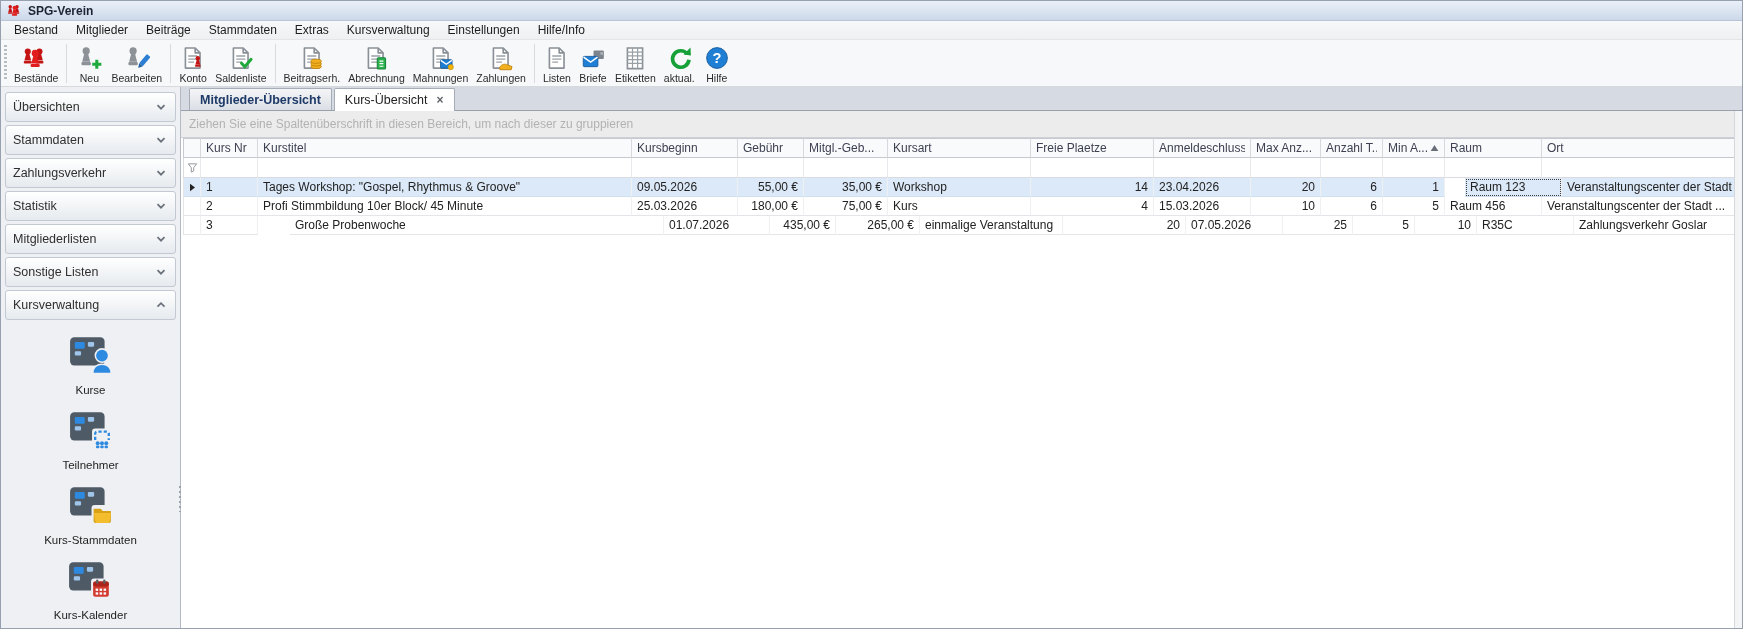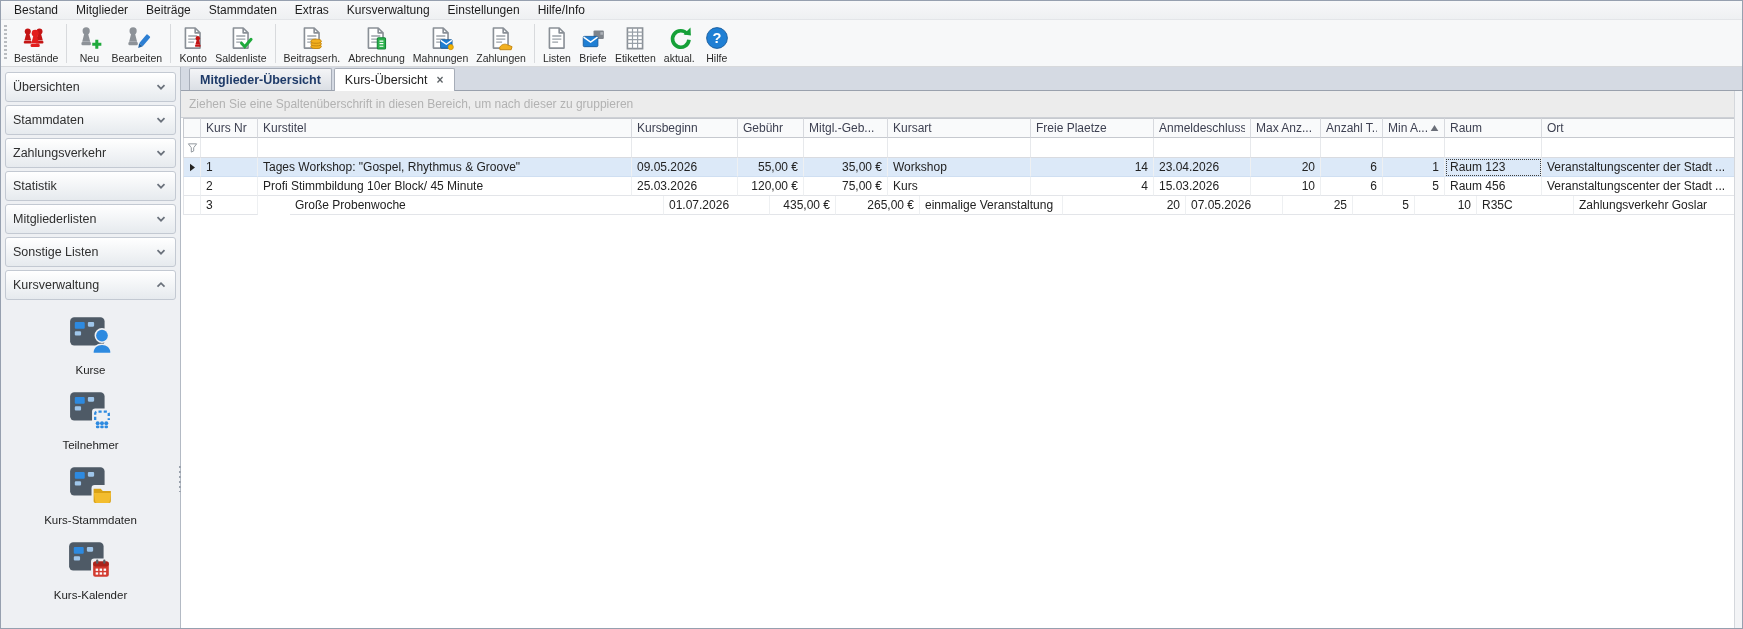--- a/index.html
+++ b/index.html
@@ -75,20 +75,42 @@
   .f-row .g-cell:first-child { border-left:1px solid #d9dbe0; }
   .d-row .g-cell { height:19px; border-right:1px solid #eef0f2; border-bottom:1px solid #e3e5e9; }
   .d-row .g-cell:first-child { border-left:1px solid #e3e5e9; }
   .d-row.selected .g-cell { background:var(--sel); border-bottom-color:#cfdff2; }
   .g-cell.focused { outline:1px dotted #3c3c3c; outline-offset:-2px; background:#fff; }
 </style>
 </head>
 <body>
 
 <div class="window">
+  <div class="titlebar">
+    <span class="app-icon" id="app-icon">
+        <svg width="16" height="15" viewBox="0 0 24 24">
+          <g transform="translate(-5.2,1.4) scale(0.8)" fill="#c41414">
+            <circle cx="12" cy="5.8" r="3.5"></circle>
+            <path d="M10.1 8.6h3.8l2 7.6H8.1z"></path>
+            <rect x="7.4" y="16.6" width="9.2" height="3" rx="1.2"></rect>
+          </g>
+          <g transform="translate(5.6,1.4) scale(0.8)" fill="#c41414">
+            <circle cx="12" cy="5.8" r="3.5"></circle>
+            <path d="M10.1 8.6h3.8l2 7.6H8.1z"></path>
+            <rect x="7.4" y="16.6" width="9.2" height="3" rx="1.2"></rect>
+          </g>
+          <g transform="translate(0.2,2.2) scale(0.92)" fill="#e21d1d">
+            <circle cx="12" cy="5.8" r="3.5"></circle>
+            <path d="M10.1 8.6h3.8l2 7.6H8.1z"></path>
+            <rect x="7.4" y="16.6" width="9.2" height="3" rx="1.2"></rect>
+          </g>
+        </svg>
+      </span>
+    <span class="title">SPG-Verein</span>
+  </div>
 
   <div class="menubar" id="menubar">
       <div class="menu-item">Bestand</div>
       <div class="menu-item">Mitglieder</div>
       <div class="menu-item">Beiträge</div>
       <div class="menu-item">Stammdaten</div>
       <div class="menu-item">Extras</div>
       <div class="menu-item">Kursverwaltung</div>
       <div class="menu-item">Einstellungen</div>
       <div class="menu-item">Hilfe/Info</div>
@@ -502,29 +524,29 @@
             <div class="g-cell" style="width: 374px;">Tages Workshop: "Gospel, Rhythmus &amp; Groove"</div>
             <div class="g-cell" style="width: 106px;">09.05.2026</div>
             <div class="g-cell alr" style="width: 66px;">55,00 €</div>
             <div class="g-cell alr" style="width: 84px;">35,00 €</div>
             <div class="g-cell" style="width: 143px;">Workshop</div>
             <div class="g-cell alr" style="width: 123px;">14</div>
             <div class="g-cell" style="width: 97px;">23.04.2026</div>
             <div class="g-cell alr" style="width: 70px;">20</div>
             <div class="g-cell alr" style="width: 62px;">6</div>
             <div class="g-cell alr" style="width: 62px;">1</div>
-            <div class="g-cell focused" style="width: 97px;">Raum 123</div>
+            <div class="g-cell focused" style="width: 97px; margin-left: 20px;">Raum 123</div>
             <div class="g-cell" style="width: 194px;">Veranstaltungscenter der Stadt ...</div>
           </div>
           <div class="g-row d-row">
             <div class="g-cell ind" style="width: 18px;"></div>
             <div class="g-cell" style="width: 57px;">2</div>
             <div class="g-cell" style="width: 374px;">Profi Stimmbildung 10er Block/ 45 Minute</div>
             <div class="g-cell" style="width: 106px;">25.03.2026</div>
-            <div class="g-cell alr" style="width: 66px;">120,00 €</div>
+            <div class="g-cell alr" style="width: 66px;">180,00 €</div>
             <div class="g-cell alr" style="width: 84px;">75,00 €</div>
             <div class="g-cell" style="width: 143px;">Kurs</div>
             <div class="g-cell alr" style="width: 123px;">4</div>
             <div class="g-cell" style="width: 97px;">15.03.2026</div>
             <div class="g-cell alr" style="width: 70px;">10</div>
             <div class="g-cell alr" style="width: 62px;">6</div>
             <div class="g-cell alr" style="width: 62px;">5</div>
             <div class="g-cell" style="width: 97px;">Raum 456</div>
             <div class="g-cell" style="width: 194px;">Veranstaltungscenter der Stadt ...</div>
           </div>

